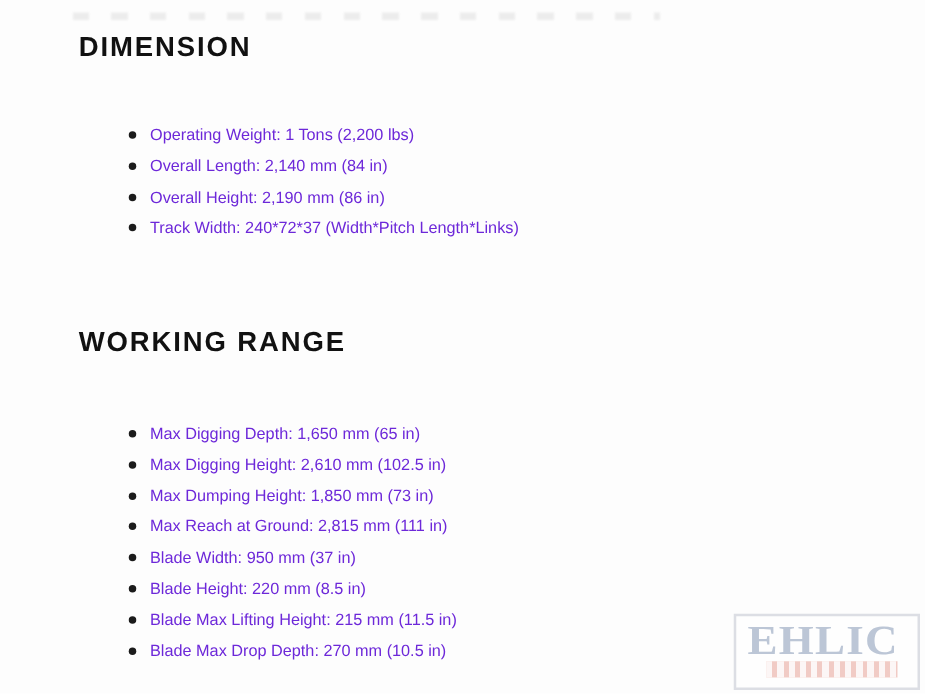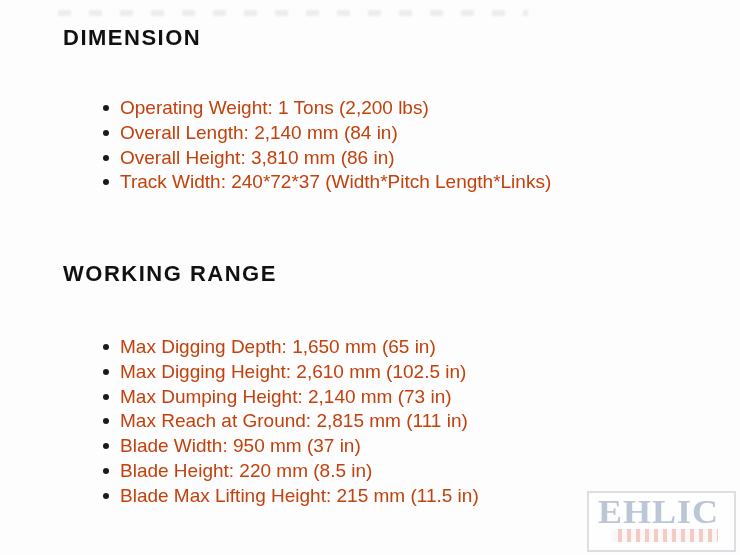--- a/index.html
+++ b/index.html
@@ -36,23 +36,23 @@
     white-space: nowrap;
   }
   #heading-dimension { top: 21px; }
   #heading-working-range { top: 257px; }
   ul.spec-list {
     position: absolute;
     left: 120px;
     margin: 0;
     padding: 0;
     list-style: none;
-    font-size: 19px;
+    font-size: 13px;
     line-height: 24.8px;
-    color: #c2410c;
+    color: #6d28d9;
   }
   #list-dimension { top: 96px; }
   #list-working-range { top: 335px; }
   ul.spec-list li {
     position: relative;
     white-space: nowrap;
   }
   ul.spec-list li::before {
     content: "";
     position: absolute;
@@ -105,35 +105,36 @@
 
 <div class="page">
 
   <div class="artifact-strip"></div>
 
   <section>
     <h1 id="heading-dimension">DIMENSION</h1>
     <ul class="spec-list" id="list-dimension">
       <li>Operating Weight: 1 Tons (2,200 lbs)</li>
       <li>Overall Length: 2,140 mm (84 in)</li>
-      <li>Overall Height: 3,810 mm (86 in)</li>
+      <li>Overall Height: 2,190 mm (86 in)</li>
       <li>Track Width: 240*72*37 (Width*Pitch Length*Links)</li>
     </ul>
   </section>
 
   <section>
     <h1 id="heading-working-range">WORKING RANGE</h1>
     <ul class="spec-list" id="list-working-range">
       <li>Max Digging Depth: 1,650 mm (65 in)</li>
       <li>Max Digging Height: 2,610 mm (102.5 in)</li>
-      <li>Max Dumping Height: 2,140 mm (73 in)</li>
+      <li>Max Dumping Height: 1,850 mm (73 in)</li>
       <li>Max Reach at Ground: 2,815 mm (111 in)</li>
       <li>Blade Width: 950 mm (37 in)</li>
       <li>Blade Height: 220 mm (8.5 in)</li>
       <li>Blade Max Lifting Height: 215 mm (11.5 in)</li>
+      <li>Blade Max Drop Depth: 270 mm (10.5 in)</li>
     </ul>
   </section>
 
   <div class="watermark">
     <div class="wm-text">EHLIC</div>
     <div class="wm-band"></div>
   </div>
 
 </div>
 

